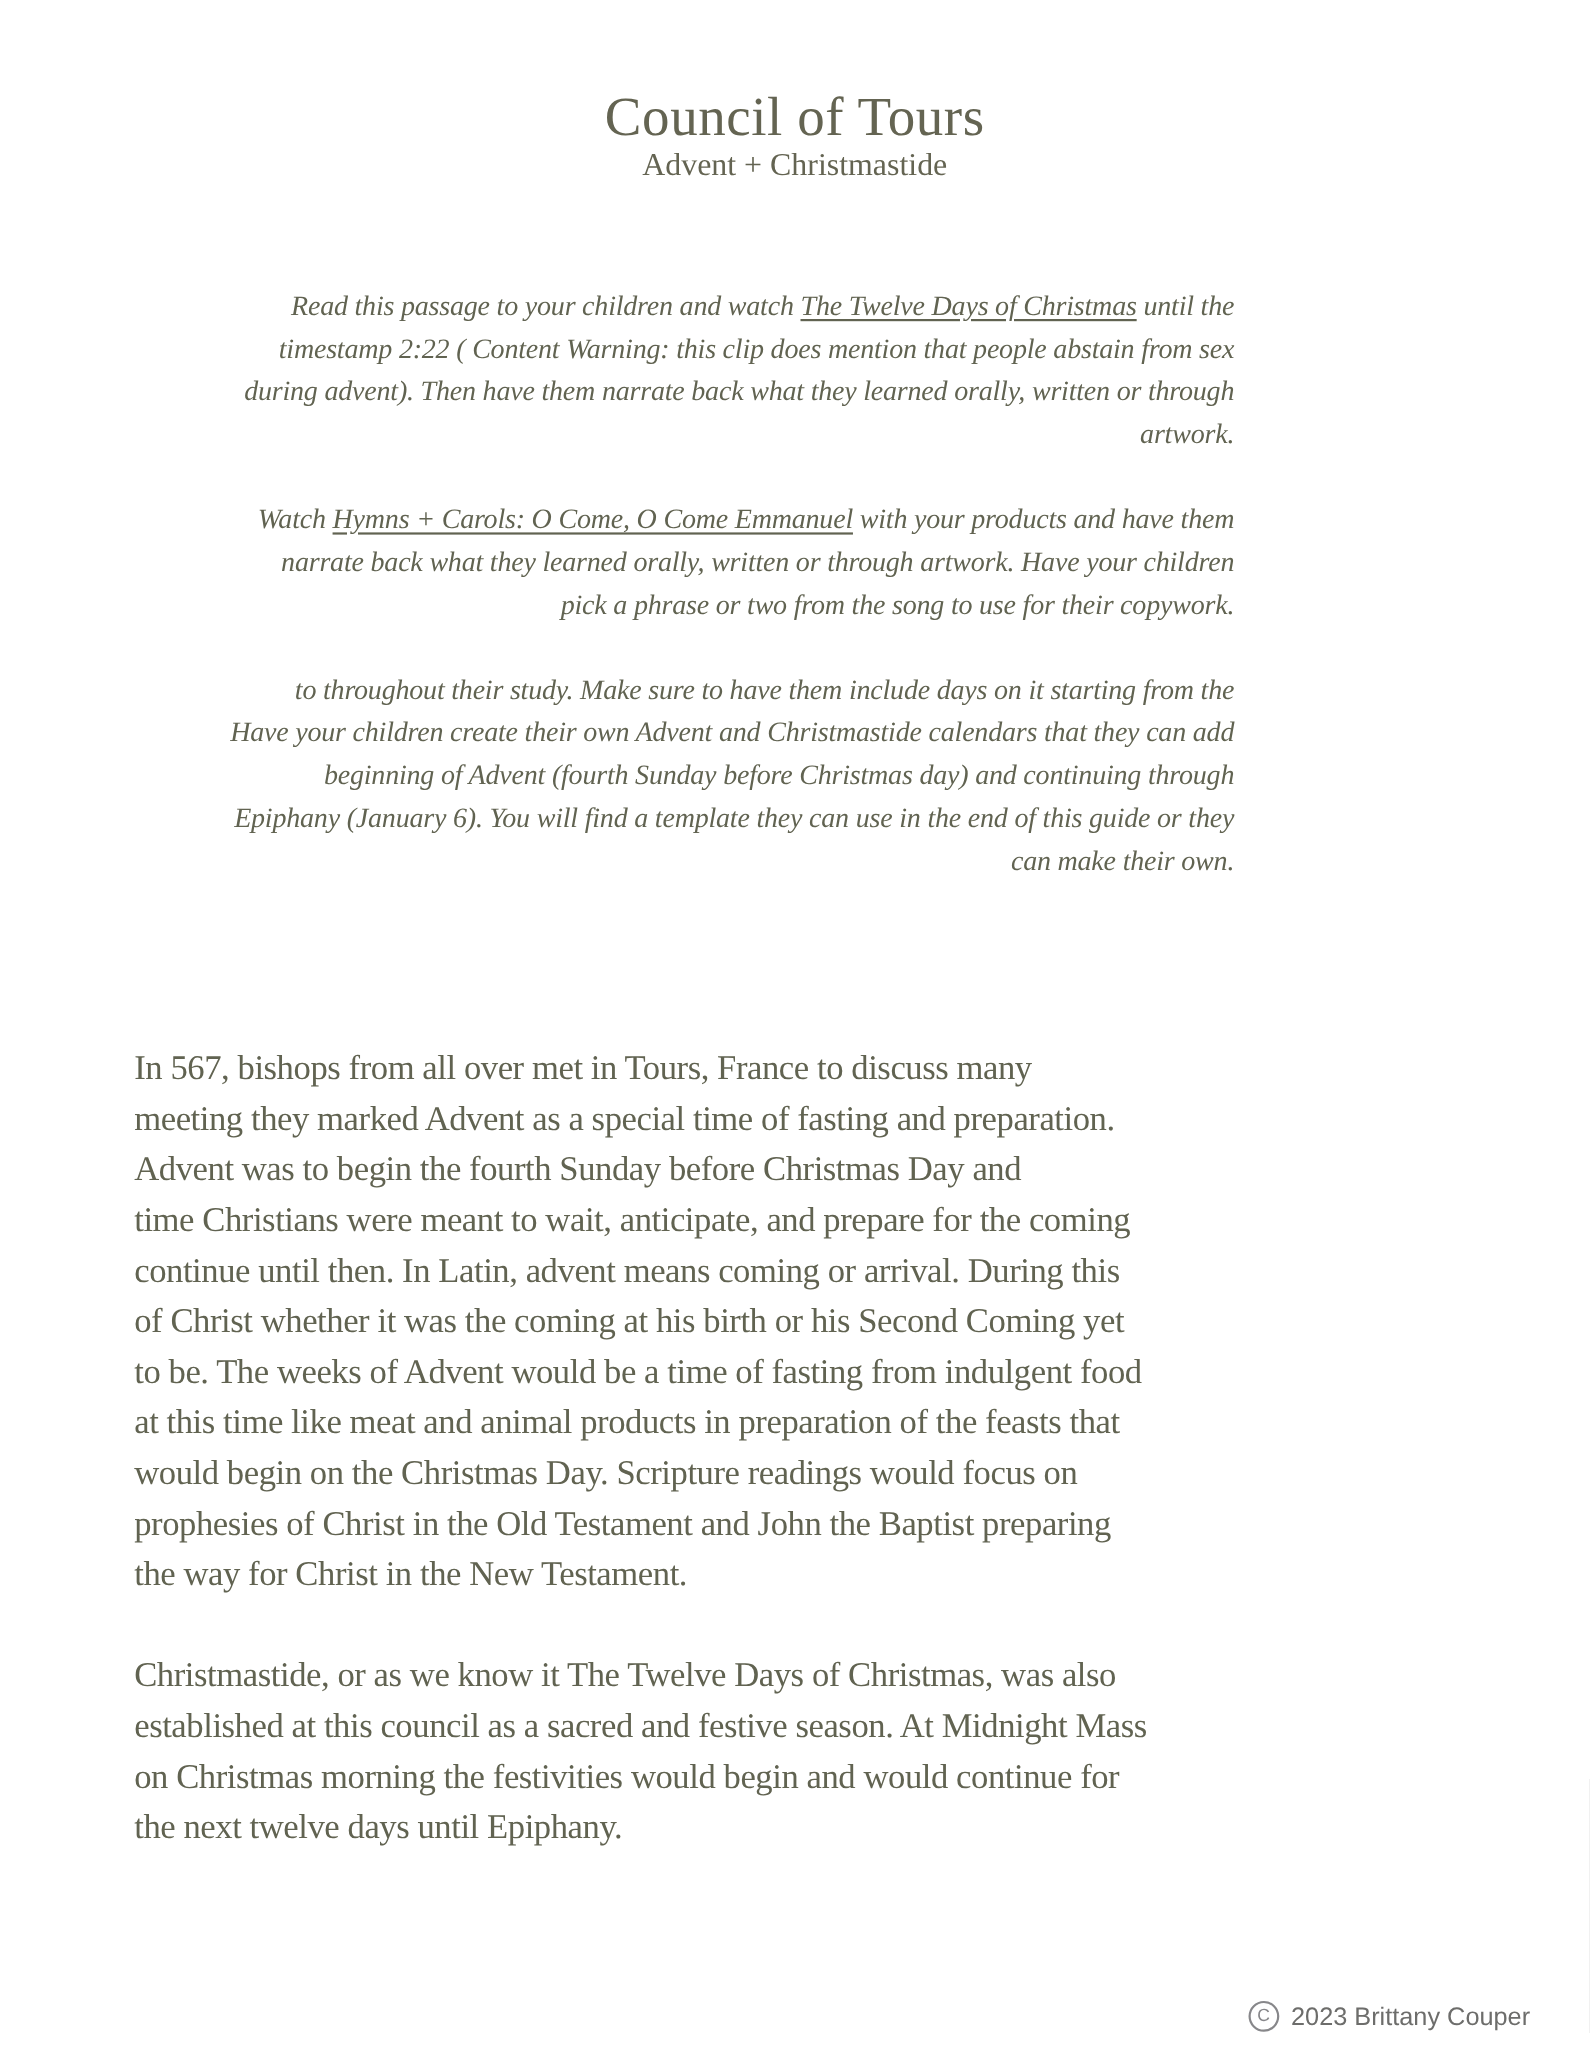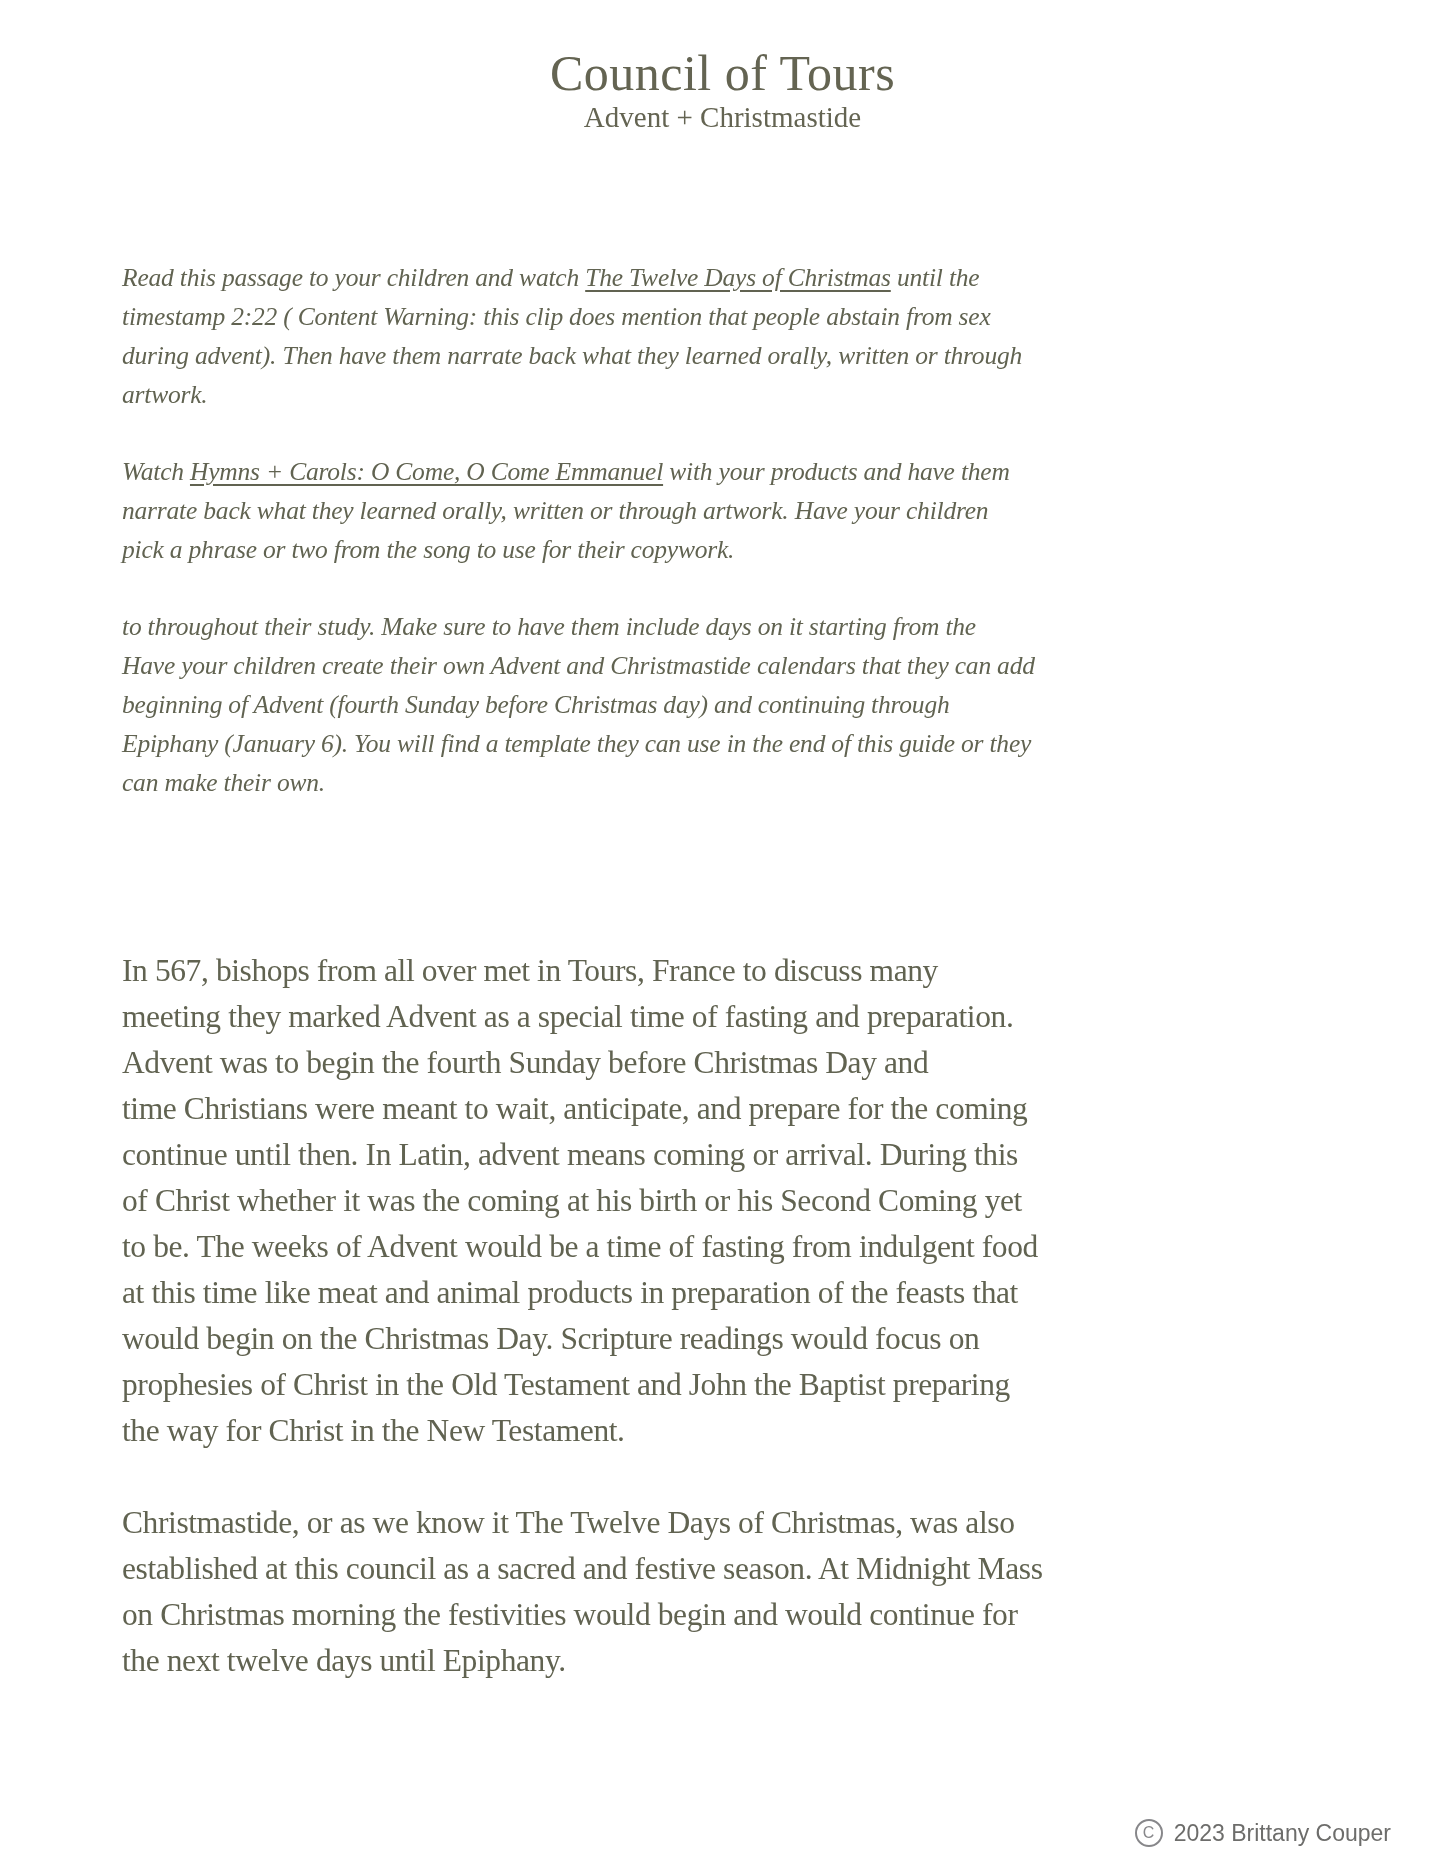--- a/index.html
+++ b/index.html
@@ -11,21 +11,21 @@
     position: relative;
     width: 1445px;
     height: 1871px;
     margin: 0 auto;
     background: #ffffff;
     overflow: hidden;
     font-family: "Liberation Serif", serif;
     color: #616351;
   }
   .header {
-    padding-top: 45px;
+    padding-top: 78px;
     text-align: center;
   }
   .doc-title {
     font-size: 50px;
     line-height: 1.12;
     font-weight: 400;
     letter-spacing: 0.5px;
     color: #646452;
   }
   .doc-subtitle {
@@ -42,20 +42,21 @@
   }
   .guide-section {
     margin-top: 258px; 
   }
   .guide-para {
     margin: 0 0 38px 0;
     font-style: italic;
     font-size: 25.5px;
     line-height: 39px;
     letter-spacing: -0.2px;
+    text-align: right;
   }
   .body-section {
     margin-top: 146px;
   }
   .body-para {
     margin: 0 0 46px 0;
     font-size: 31.5px;
     line-height: 46px;
     letter-spacing: -0.4px;
   }

